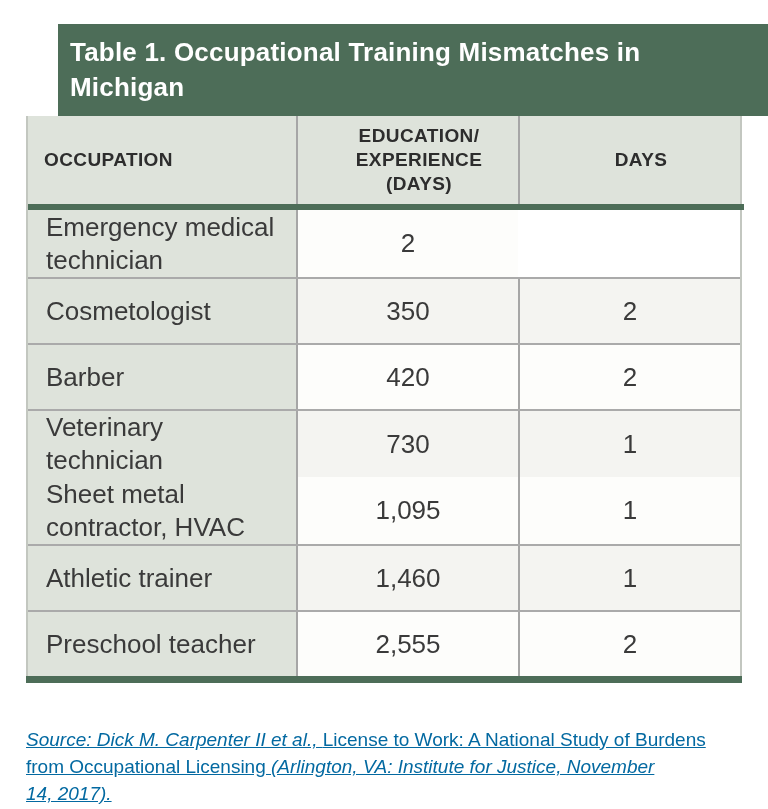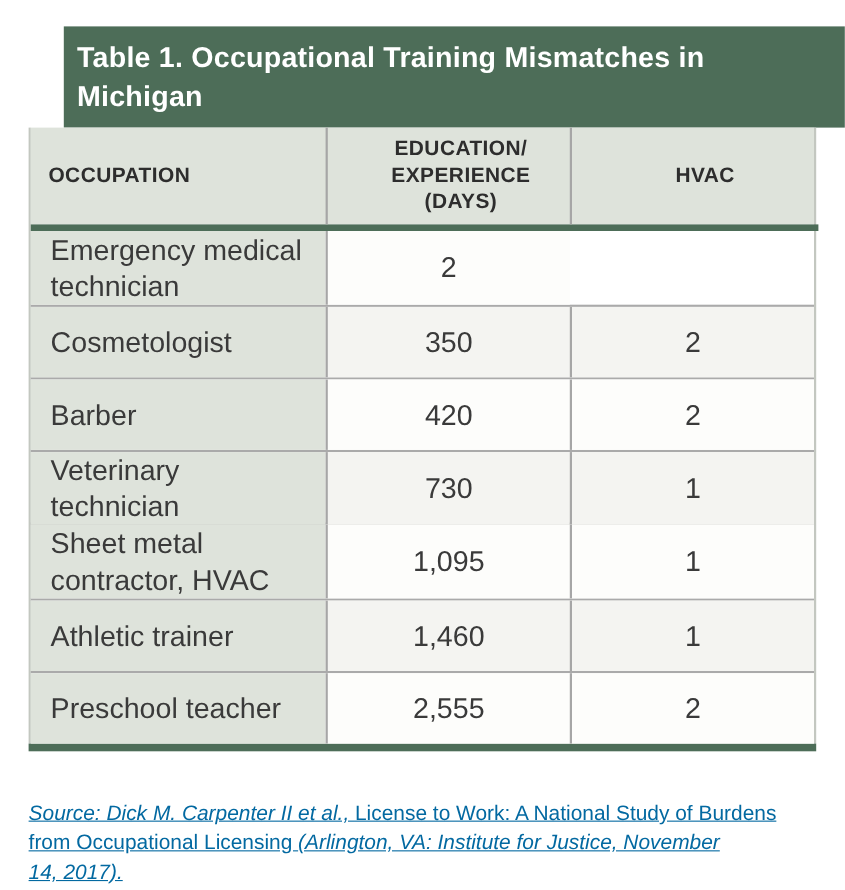--- a/index.html
+++ b/index.html
@@ -108,21 +108,21 @@
 
   <div class="title-bar">Table 1. Occupational Training Mismatches in Michigan</div>
 
   <div class="table-mid">
 
     <div class="grid head-row">
       <div class="hcell first">OCCUPATION</div>
       <div class="hcell mid">EDUCATION/
 EXPERIENCE
 (DAYS)</div>
-      <div class="hcell last">HVAC</div>
+      <div class="hcell last">DAYS</div>
     </div>
 
     <div class="bar under-header"></div>
 
     <div>
       <div class="grid trow tall">
         <div class="tcell occ">Emergency medical technician</div>
         <div class="tcell num last">2</div>
       </div>
       <div class="grid trow">

